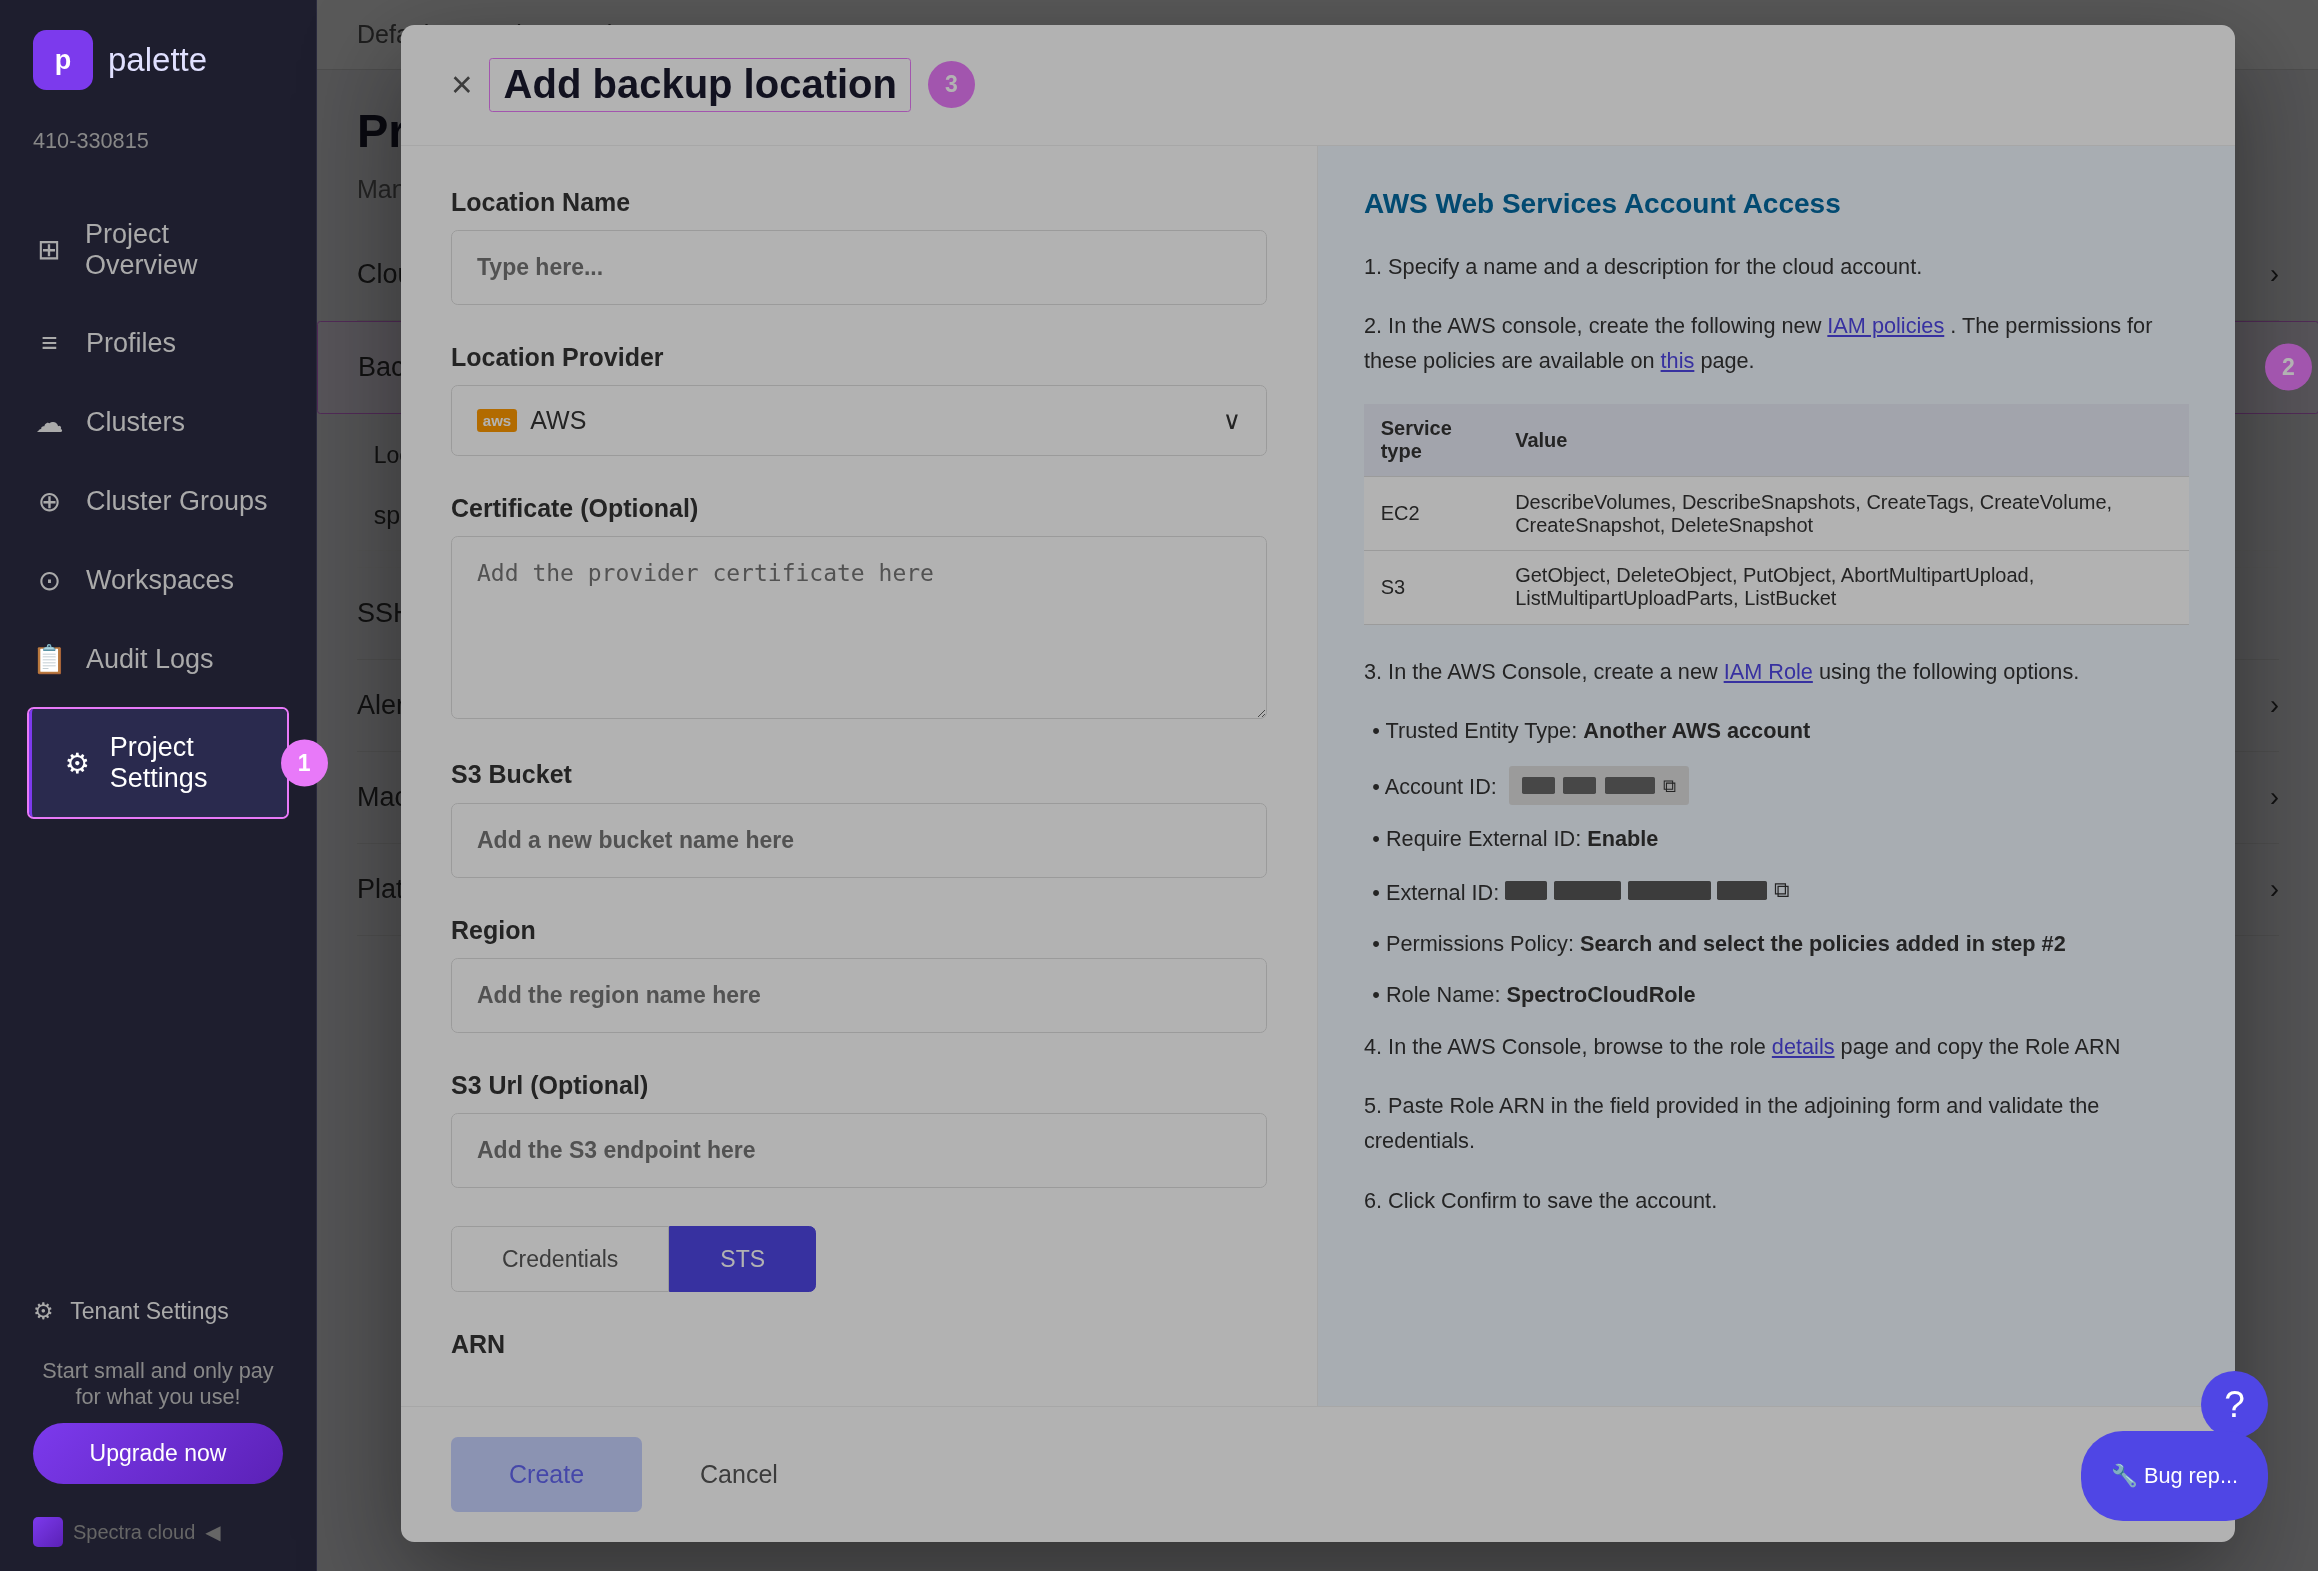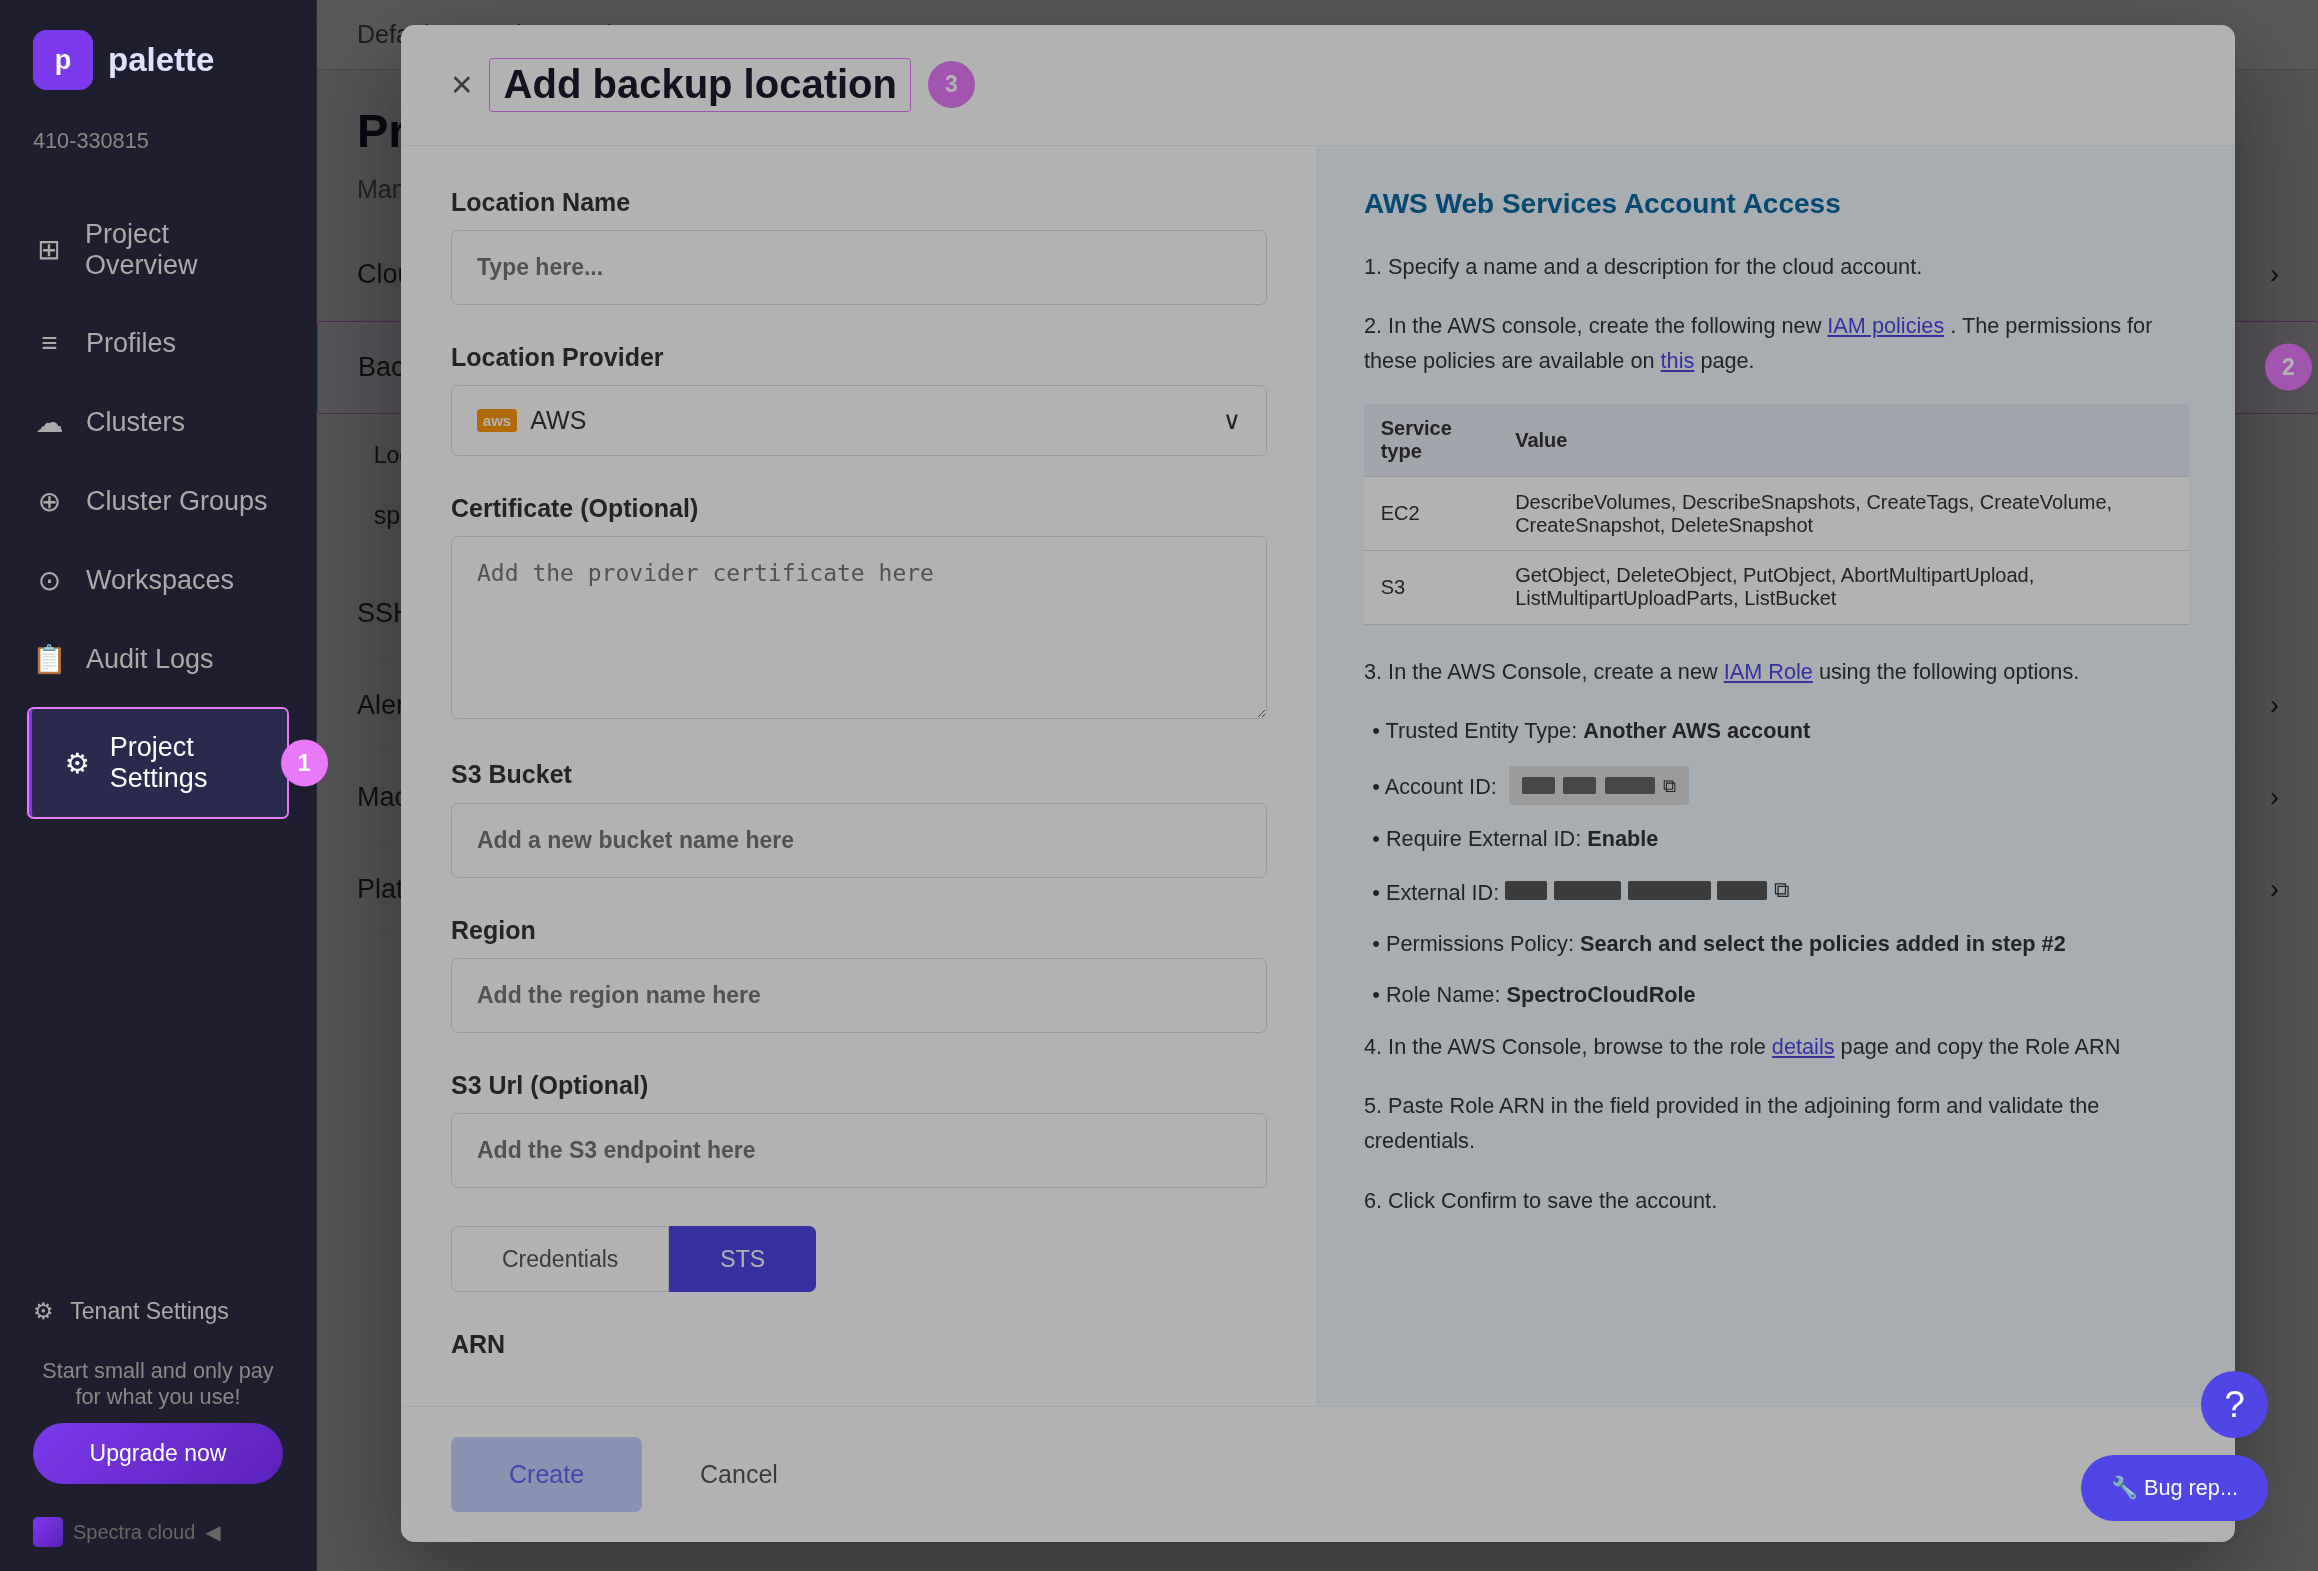--- a/index.html
+++ b/index.html
@@ -27,21 +27,21 @@
       height: 60px;
       background: #7c3aed;
       border-radius: 13.3px;
       display: flex;
       align-items: center;
       justify-content: center;
       color: white;
       font-size: 27px;
       font-weight: bold;
     }
-    .logo-text { color: #e0e0ff; font-size: 33px; font-weight: 700; }
+    .logo-text { color: #e0e0ff; font-size: 33px; font-weight: 400; }
     .sidebar-account {
       padding: 8.3px 33px 25px;
       color: #888;
       font-size: 21.7px;
     }
     .sidebar-nav { flex: 1; padding: 16.7px 0; }
     .sidebar-item {
       display: flex;
       align-items: center;
       padding: 23px 33px;
@@ -378,21 +378,21 @@
 
     
     .bug-report-btn {
       position: fixed;
       bottom: 50px;
       right: 50px;
       background: #4f46e5;
       color: white;
       border: none;
       border-radius: 42px;
-      padding: 20px 30px;
+      padding: 32px 30px;
       font-size: 21.7px;
       cursor: pointer;
       display: flex;
       align-items: center;
       gap: 10px;
       z-index: 1000;
     }
     .help-fab {
       position: fixed;
       bottom: 133px;

